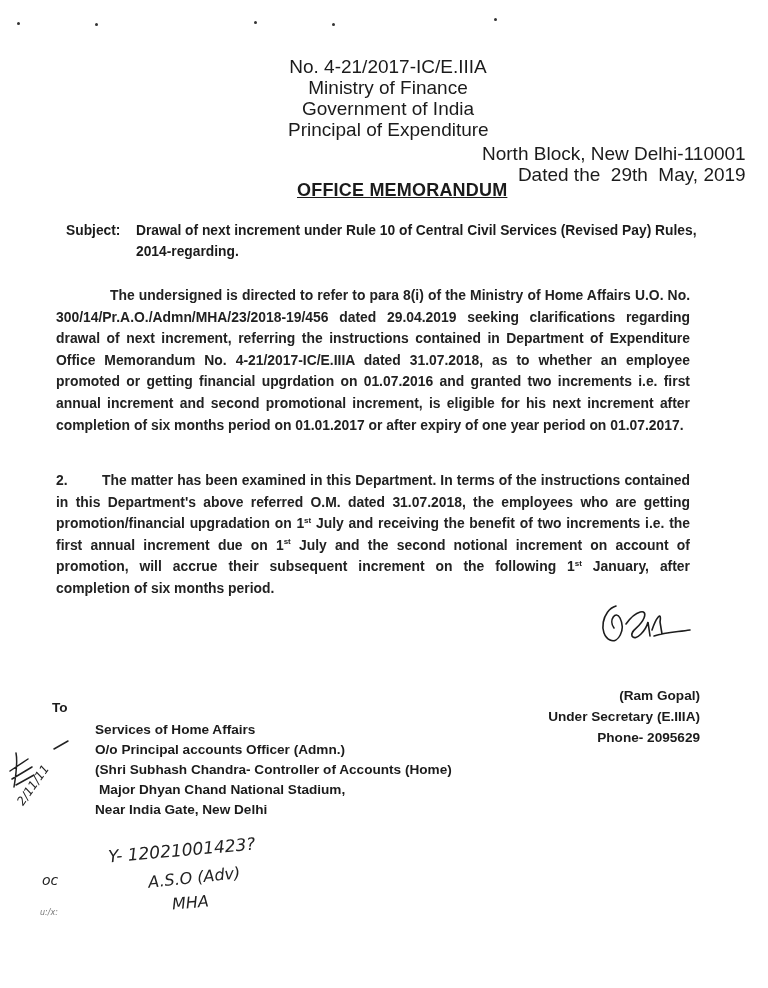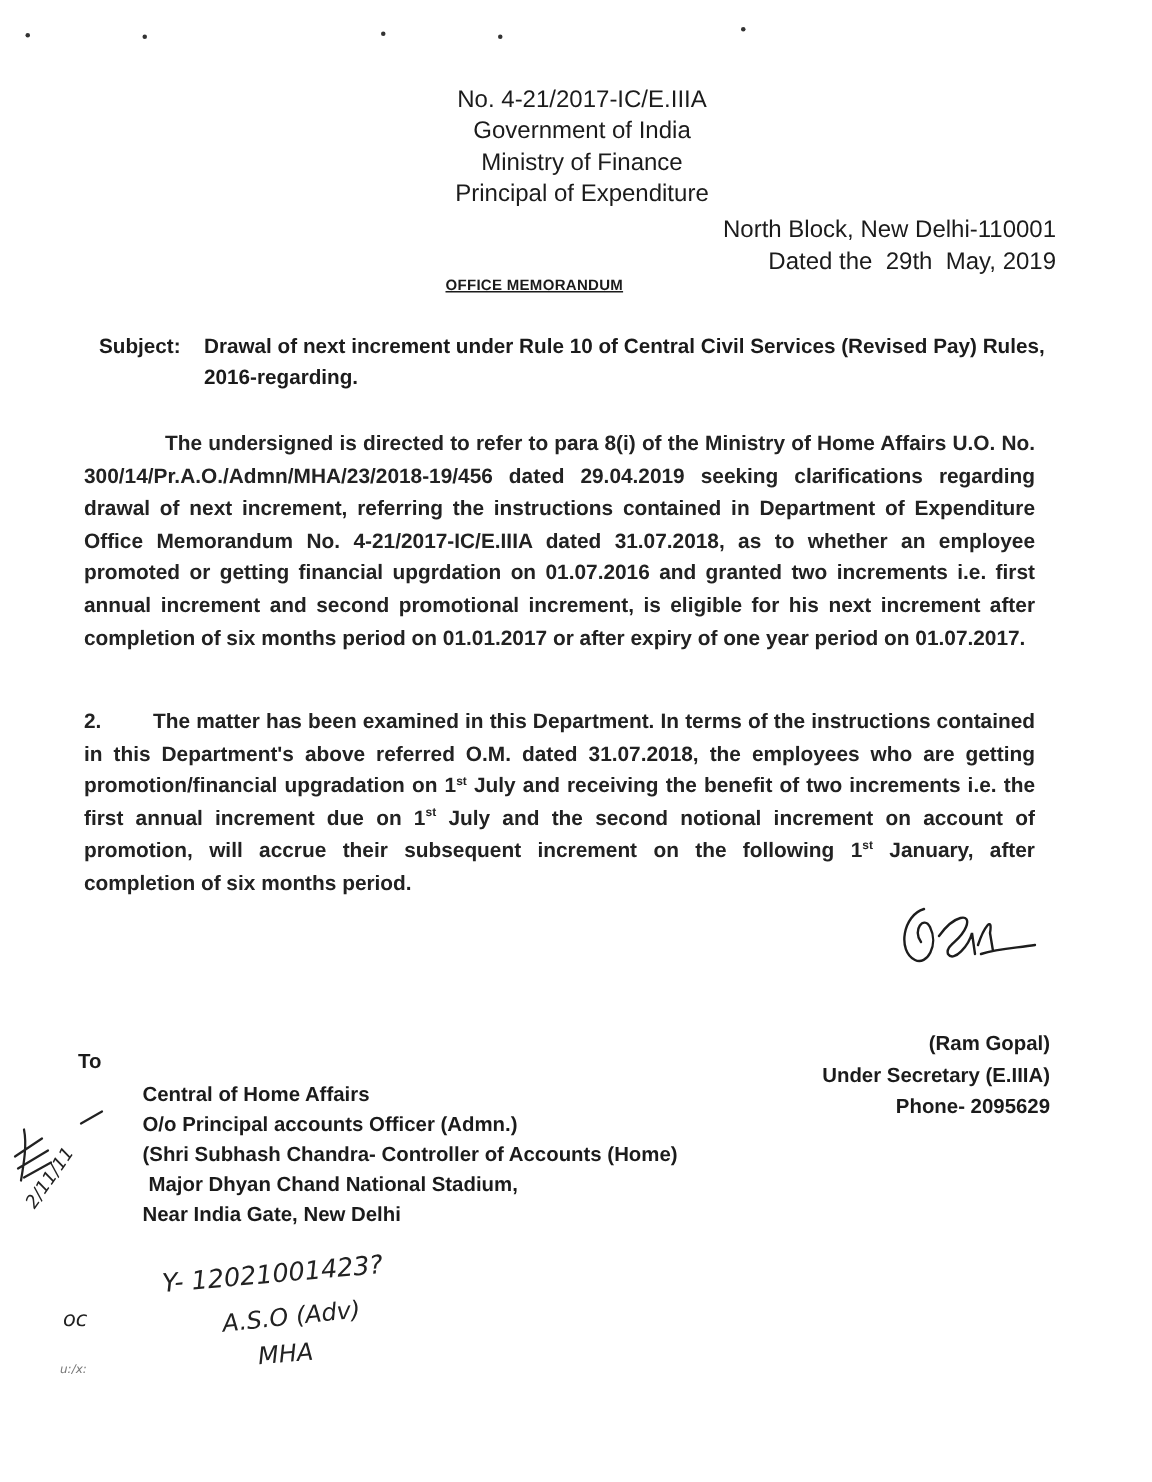--- a/index.html
+++ b/index.html
@@ -2,24 +2,24 @@
 <html><head>
 <meta charset="utf-8">
 <style>
   html, body { margin: 0; padding: 0; background: #ffffff; }
   body {
     width: 768px; height: 988px; position: relative; overflow: hidden;
     font-family: "Liberation Sans", sans-serif; color: #1b1b1b;
   }
   .speck { position: absolute; width: 3px; height: 3px; border-radius: 50%; background: #333; }
   .abs { position: absolute; }
-  .hdr { position: absolute; font-size: 16px; line-height: 21px; white-space: nowrap; }
+  .hdr { position: absolute; font-size: 19px; line-height: 21px; white-space: nowrap; }
   .center-block { left: 288px; top: 56px; width: 200px; text-align: center; }
   .addr-block { left: 482px; top: 143px; text-align: right; }
-  .om-title { left: 297px; top: 180px; font-size: 10px; font-weight: bold; text-decoration: underline; letter-spacing: 0.2px; }
+  .om-title { left: 297px; top: 180px; font-size: 18px; font-weight: bold; text-decoration: underline; letter-spacing: 0.2px; }
   .subject { left: 66px; top: 220px; width: 640px; font-size: 13.8px; line-height: 21px; font-weight: bold; }
   .subject .lbl { position: absolute; left: 0; top: 0; }
   .subject .txt { position: absolute; left: 70px; top: 0; width: 580px; }
   .para { position: absolute; left: 56px; width: 634px; font-size: 13.9px; line-height: 21.6px; text-align: justify; font-weight: bold; color: #222; }
   .para1 { top: 285px; text-indent: 54px; }
   .para2 { top: 470px; }
   .para2 .num { display: inline-block; width: 46px; }
   sup { font-size: 8px; line-height: 0; margin-top: 24px; }
   .sign { position: absolute; left: 520px; top: 600px; width: 180px; }
   .signature { position: absolute; left: 76px; top: 0; width: 95px; height: 48px; }
@@ -34,34 +34,34 @@
 <body>
 
 <div class="speck" style="left:17px;top:22px;"></div>
 <div class="speck" style="left:95px;top:23px;"></div>
 <div class="speck" style="left:254px;top:21px;"></div>
 <div class="speck" style="left:332px;top:23px;"></div>
 <div class="speck" style="left:494px;top:18px;"></div>
 
 <div class="hdr center-block">
   <div>No. 4-21/2017-IC/E.IIIA</div>
+  <div>Ministry of Finance</div>
   <div>Government of India</div>
-  <div>Ministry of Finance</div>
   <div>Principal of Expenditure</div>
 </div>
 <div class="hdr addr-block">
   <div>North Block, New Delhi-110001</div>
   <div style="white-space:pre;">Dated the  29th  May, 2019</div>
 </div>
 
 <div class="hdr om-title">OFFICE MEMORANDUM</div>
 
 <div class="abs subject">
   <span class="lbl">Subject:</span>
-  <span class="txt">Drawal of next increment under Rule 10 of Central Civil Services (Revised Pay) Rules, 2016-regarding.</span>
+  <span class="txt">Drawal of next increment under Rule 10 of Central Civil Services (Revised Pay) Rules, 2014-regarding.</span>
 </div>
 
 <div class="para para1">The undersigned is directed to refer to para 8(i) of the Ministry of Home Affairs U.O. No. 300/14/Pr.A.O./Admn/MHA/23/2018-19/456 dated 29.04.2019 seeking clarifications regarding drawal of next increment, referring the instructions contained in Department of Expenditure Office Memorandum No. 4-21/2017-IC/E.IIIA dated 31.07.2018, as to whether an employee promoted or getting financial upgrdation on 01.07.2016 and granted two increments i.e. first annual increment and second promotional increment, is eligible for his next increment after completion of six months period on 01.01.2017 or after expiry of one year period on 01.07.2017.</div>
 
 <div class="para para2">
   <span class="num">2.</span><span>The matter has been examined in this Department. In terms of the instructions contained in this Department's above referred O.M. dated 31.07.2018, the employees who are getting promotion/financial upgradation on 1</span><sup>st</sup><span> July and receiving the benefit of two increments i.e. the first annual increment due on 1</span><sup>st</sup><span> July and the second notional increment on account of promotion, will accrue their subsequent increment on the following 1</span><sup>st</sup><span> January, after completion of six months period.</span>
 </div>
 
 <div class="sign">
   <svg class="signature" viewBox="0 0 95 48">
@@ -69,21 +69,21 @@
   </svg>
   <div class="sig-lines">
     <div>(Ram Gopal)</div>
     <div>Under Secretary (E.IIIA)</div>
     <div>Phone- 2095629</div>
   </div>
 </div>
 
 <div class="hdr to-label">To</div>
 <div class="hdr addressee">
-  <div>Central of Home Affairs</div>
+  <div>Services of Home Affairs</div>
   <div>O/o Principal accounts Officer (Admn.)</div>
   <div>(Shri Subhash Chandra- Controller of Accounts (Home)</div>
   <div>Major Dhyan Chand National Stadium,</div>
   <div>Near India Gate, New Delhi</div>
 </div>
 
 <svg class="ink-svg" style="left:6px;top:745px;" width="60" height="60" viewBox="0 0 60 60">
   <path d="M8 42 C10 30,12 18,10 8 M4 26 L22 14 M6 34 L26 22 M10 40 L28 30 M48 4 L62 -4" fill="none" stroke="#222" stroke-width="1.5" stroke-linecap="round"></path>
 </svg>
 <div class="hand" style="left:14px;top:800px;font-size:12px;transform:rotate(-55deg);transform-origin:left top;">2/11/11</div>

